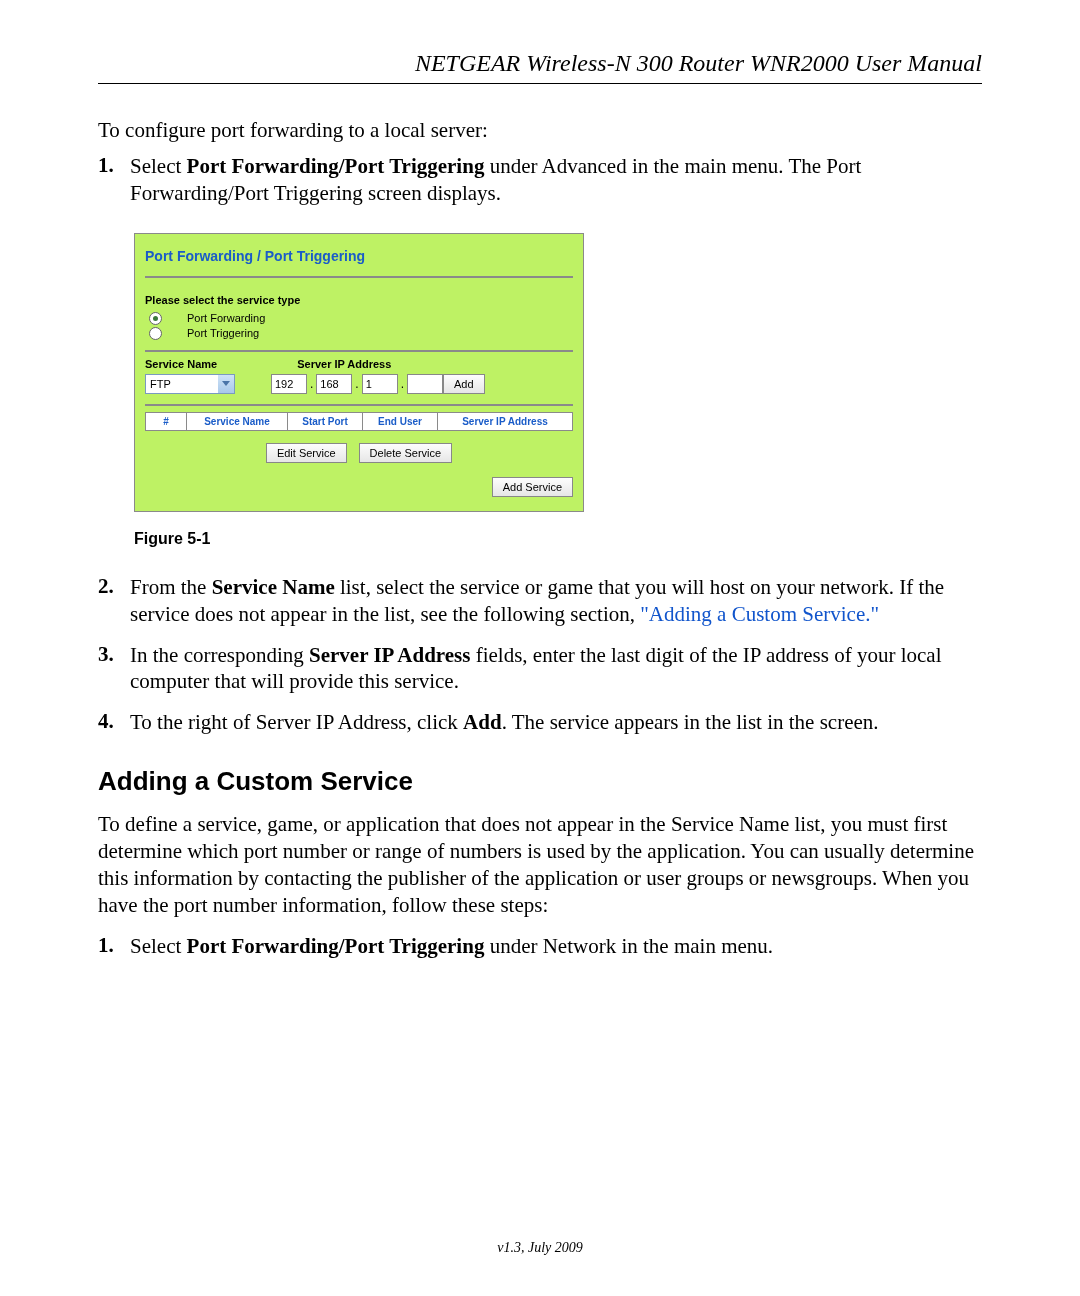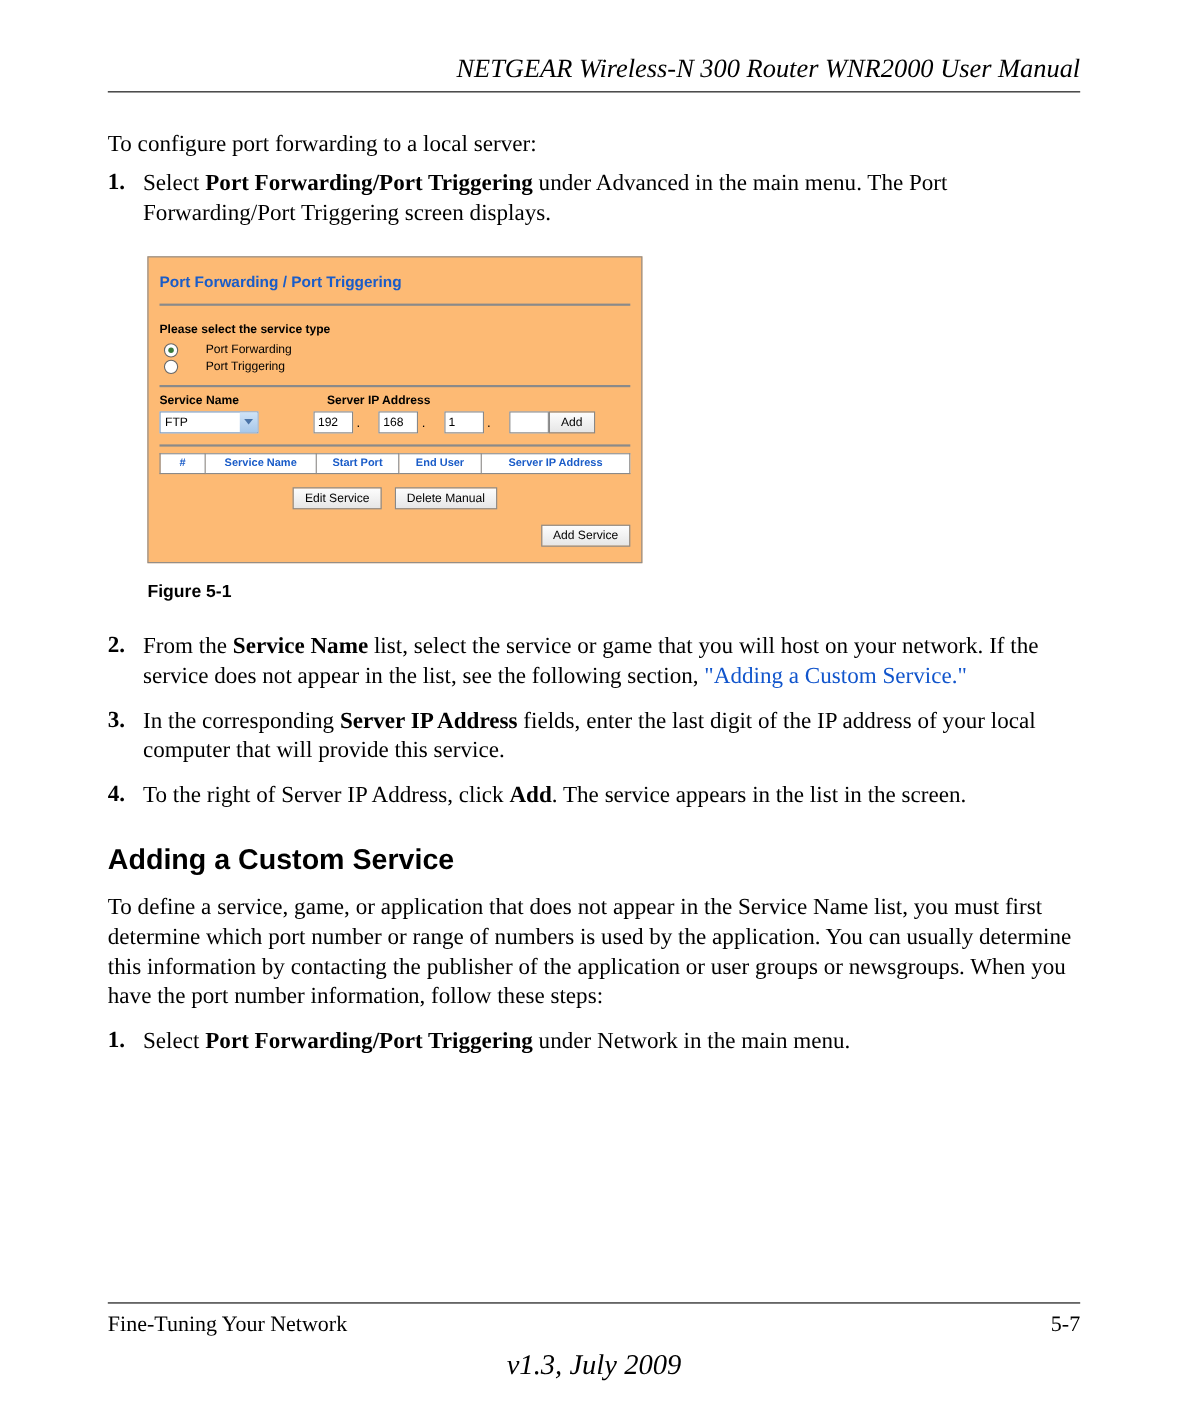--- a/index.html
+++ b/index.html
@@ -48,21 +48,21 @@
   }
   .bold { font-weight: bold; }
   .link { color: #1155cc; }
 
   
   .figure-wrap {
     margin: 26px 0 10px 36px;
   }
   .router-box {
     width: 450px;
-    background: #fdba74;
+    background: #bef264;
     border: 1.5px solid #8a8a8a;
     font-family: Arial, Helvetica, sans-serif;
     font-size: 12px;
     color: #000;
     padding: 8px 10px 14px 10px;
     box-sizing: border-box;
   }
   .router-title {
     color: #1a5cc8;
     font-weight: bold;
@@ -138,21 +138,20 @@
   .ip-segment {
     width: 36px;
     height: 20px;
     border: 1px solid #888;
     background: #fff;
     font-size: 11px;
     padding-left: 3px;
     box-sizing: border-box;
     display: flex;
     align-items: center;
-    margin-left: 14px;
   }
   .ip-dot { font-size: 12px; }
   .ip-group { display: flex; align-items: center; gap: 3px; }
   .btn {
     height: 20px;
     border: 1px solid #888;
     background: linear-gradient(#fdfdfd,#e6e6e6);
     font-size: 11px;
     font-family: Arial, sans-serif;
     padding: 0 10px;
@@ -216,21 +215,21 @@
   .footer-line {
     border-top: 1.5px solid #000;
     padding-top: 8px;
     display: flex;
     justify-content: space-between;
     font-size: 20px;
   }
   .footer-version {
     text-align: center;
     font-style: italic;
-    font-size: 26px;
+    font-size: 14px;
     margin-top: 10px;
   }
   .chevron-down {
     border-left: 4px solid transparent;
     border-right: 4px solid transparent;
     border-top: 5px solid #4a74a8;
   }
 </style>
 </head>
 <body>
@@ -318,21 +317,21 @@
           <th class="ip-col">Server IP Address</th>
         </tr>
       </tbody>
         </table>
 
       <div class="btn-row">
         <div class="btn">
             <span>Edit Service</span>
           </div>
         <div class="btn">
-            <span>Delete Manual</span>
+            <span>Delete Service</span>
           </div>
       </div>
       <div class="btn-row-single">
         <div class="btn">
             <span>Add Service</span>
           </div>
       </div>
     </div>
 
     <div class="figure-caption">Figure 5-1</div>
@@ -366,20 +365,16 @@
   <ol class="main-list">
     <li>
       <span class="num">1.</span>
       <span class="content">
         <span>Select </span><span class="bold">Port Forwarding/Port Triggering</span><span> under Network in the main menu.</span>
       </span>
     </li>
   </ol>
 
   <div class="footer">
-    <div class="footer-line">
-      <span>Fine-Tuning Your Network</span>
-      <span>5-7</span>
-    </div>
     <div class="footer-version">v1.3, July 2009</div>
   </div>
 
 </div>
 
 </body></html>

